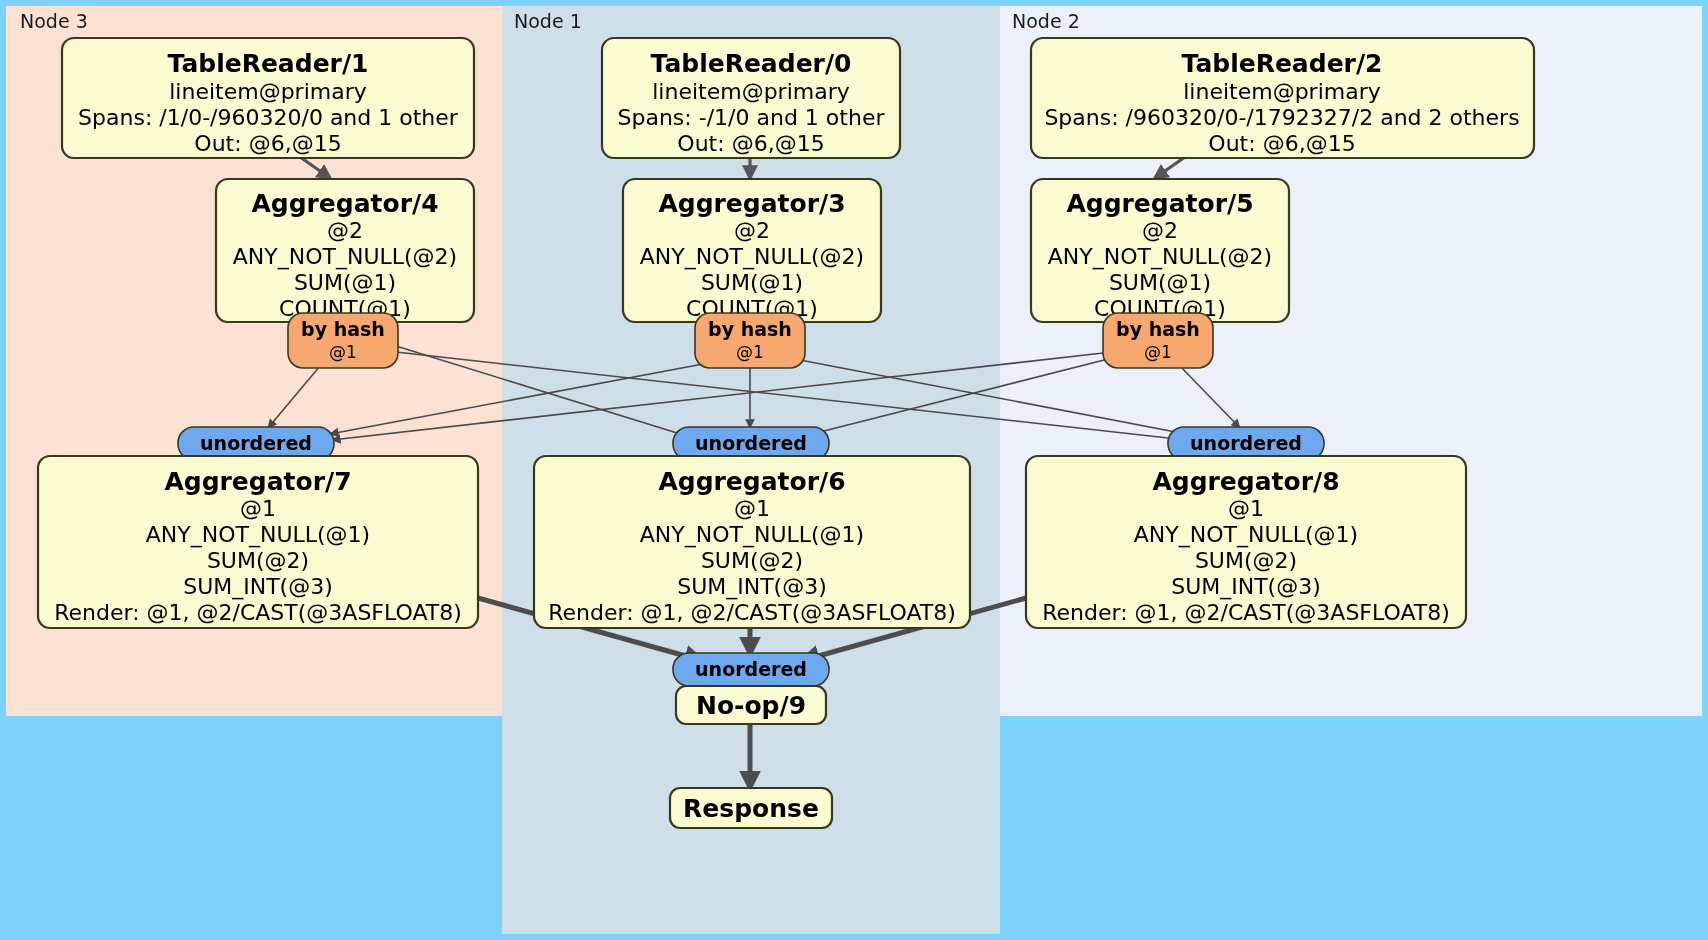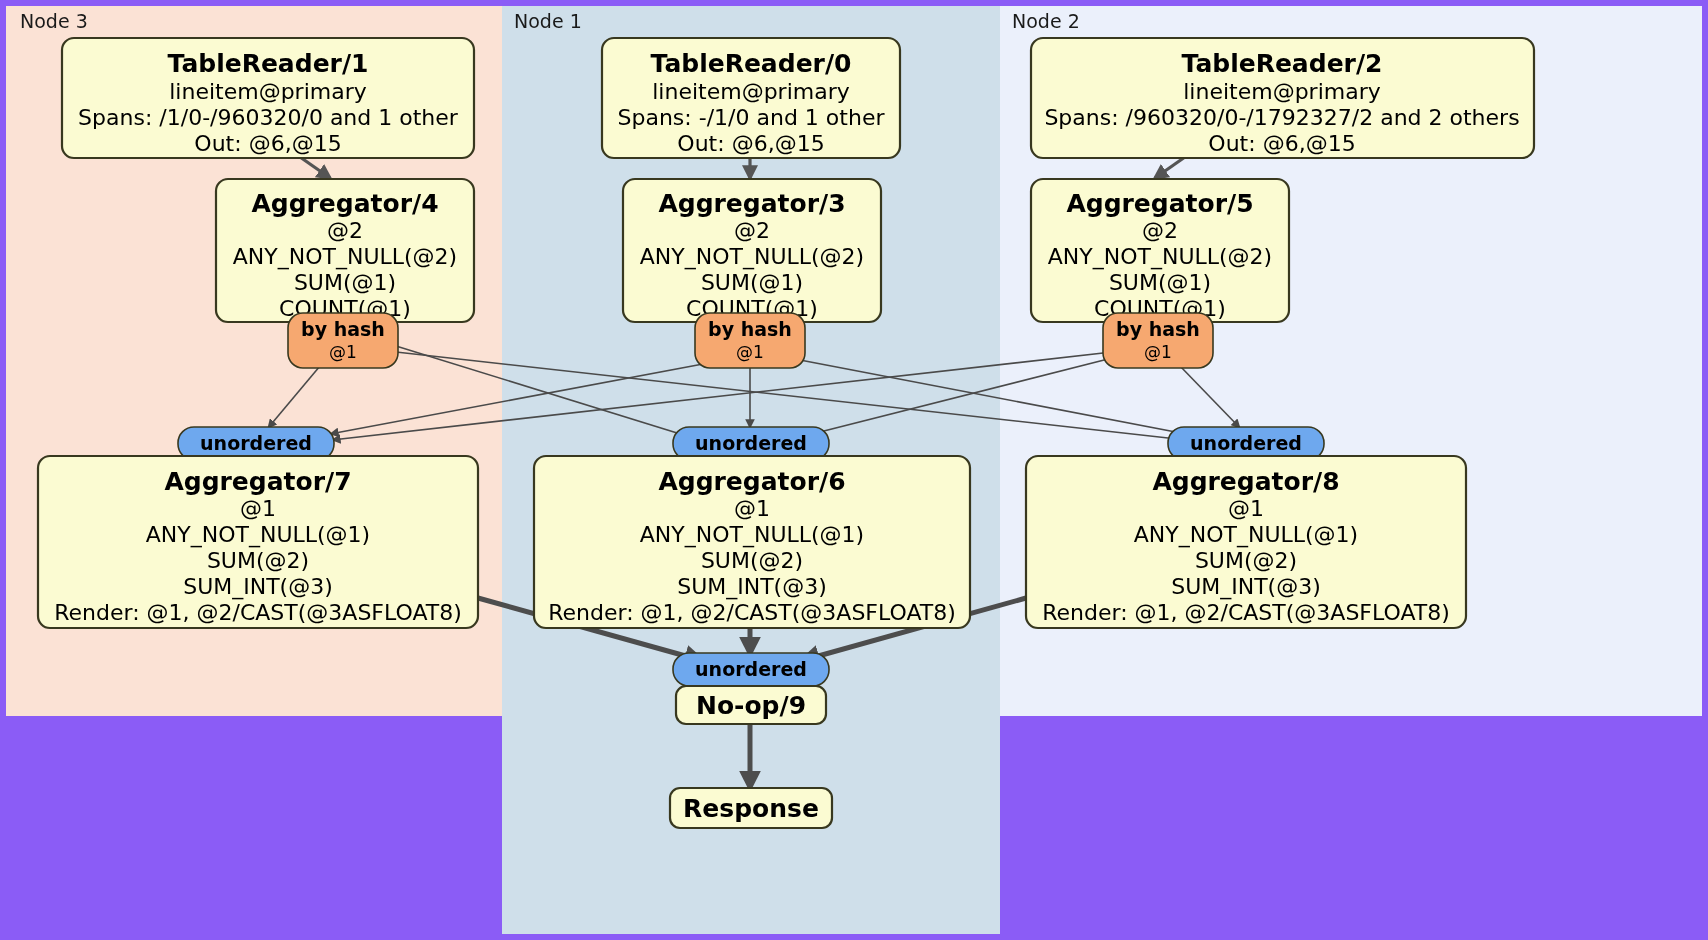--- a/index.html
+++ b/index.html
@@ -10,21 +10,21 @@
   body {
     width: 1708px;
     height: 940px;
     font-family: "DejaVu Sans", "Liberation Sans", sans-serif;
     overflow: hidden;
   }
   #stage {
     position: relative;
     width: 1708px;
     height: 940px;
-    background: #8b5cf6;
+    background: #7dd3fc;
   }
   svg.diagram {
     position: absolute;
     top: 0;
     left: 0;
     width: 1708px;
     height: 940px;
   }
   .node-panel-label {
     font-size: 19px;

